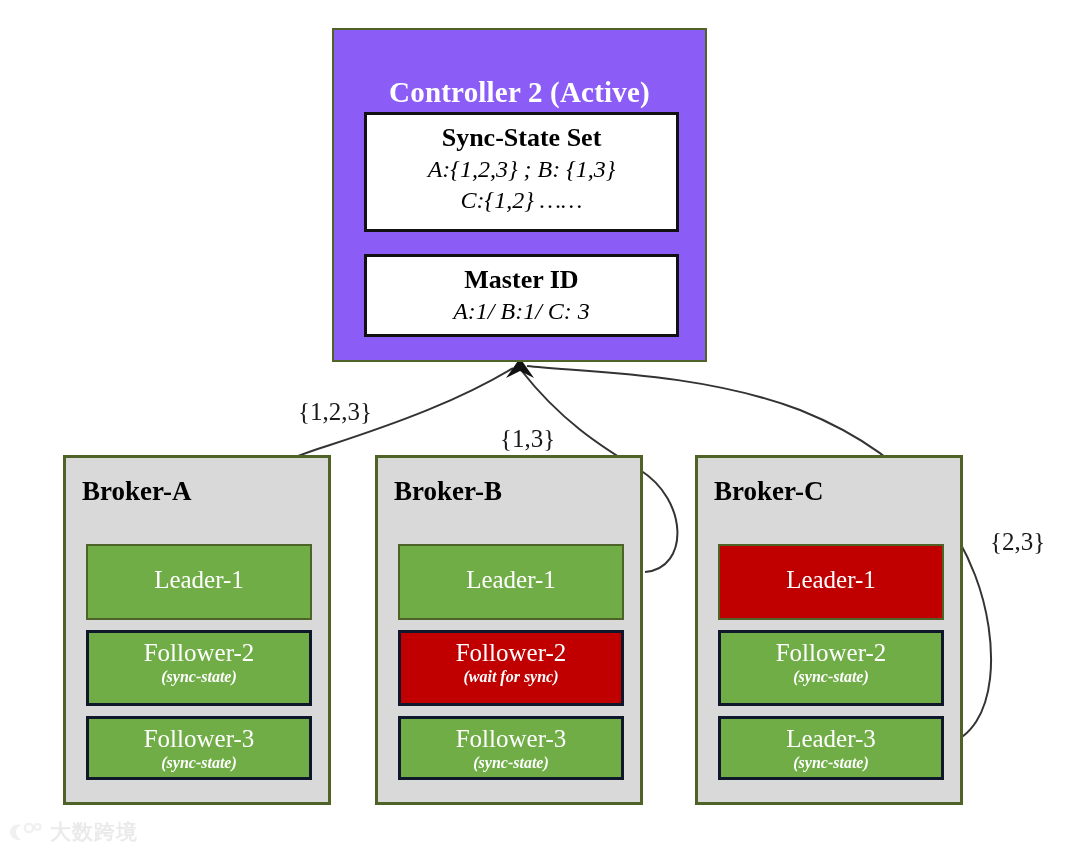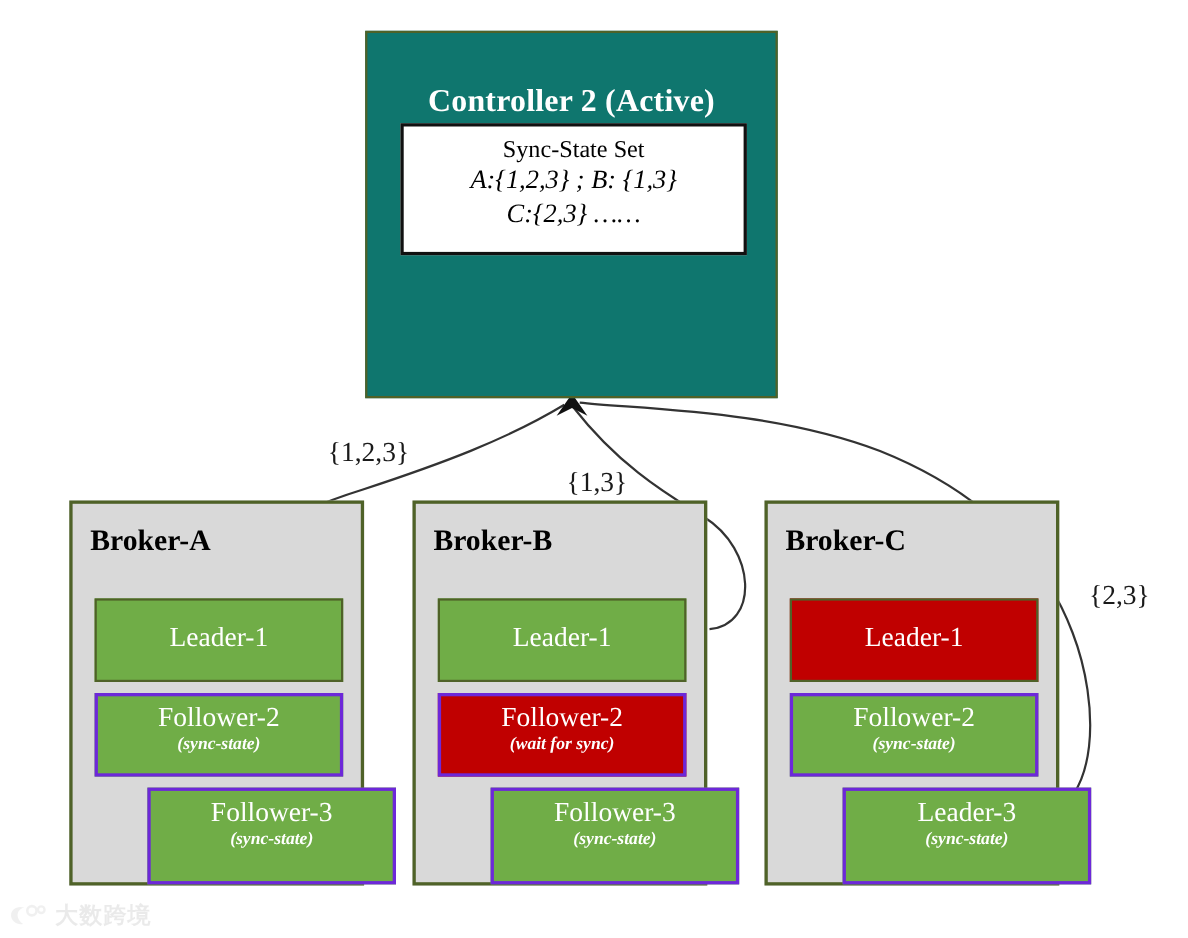--- a/index.html
+++ b/index.html
@@ -16,21 +16,21 @@
     font-family: "Liberation Serif", "DejaVu Serif", serif;
   }
 
   
   #controller {
     position: absolute;
     left: 332px;
     top: 28px;
     width: 375px;
     height: 334px;
-    background: #0f766e;
+    background: #8b5cf6;
     border: 2px solid #4F6228;
     box-sizing: border-box;
   }
   #controller-title {
     position: absolute;
     left: 0;
     top: 46px;
     width: 100%;
     text-align: center;
     color: #FFFFFF;
@@ -44,22 +44,22 @@
     width: 315px;
     background: #FFFFFF;
     border: 3px solid #111111;
     box-sizing: border-box;
     text-align: center;
     color: #000000;
   }
   #panel-sync { top: 82px;  height: 120px; }
   #panel-master { top: 224px; height: 83px; }
   .panel-title {
-    font-size: 22px;
-    font-weight: normal;
+    font-size: 26px;
+    font-weight: bold;
     margin-top: 8px;
     line-height: 1.15;
   }
   .panel-line {
     font-size: 24px;
     font-style: italic;
     line-height: 1.2;
     margin-top: 2px;
   }
 
@@ -91,26 +91,26 @@
   .node {
     position: absolute;
     left: 20px;
     width: 226px;
     box-sizing: border-box;
     text-align: center;
     color: #FFFFFF;
   }
   .node.slot1 { top: 86px;  height: 76px; }
   .node.slot2 { top: 172px; height: 76px; }
-  .node.slot3 { top: 258px; height: 88px; margin-left: 48px; }
+  .node.slot3 { top: 258px; height: 64px; }
 
   .node.green { background: #70AD47; }
   .node.red   { background: #C00000; }
   .node.thin  { border: 2px solid #4F6228; }
-  .node.thick { border: 3px solid #6d28d9; }
+  .node.thick { border: 3px solid #0f172a; }
 
   .node-label {
     font-size: 25px;
     font-weight: normal;
     line-height: 1.1;
   }
   .node.one-line .node-label { margin-top: 20px; }
   .node.two-line .node-label { margin-top: 6px; }
   .node-sub {
     font-size: 16px;
@@ -121,21 +121,21 @@
   }
 
   
   .edge-label {
     position: absolute;
     font-size: 25px;
     color: #1a1a1a;
     white-space: nowrap;
   }
   #label-a { left: 298px; top: 398px; }
-  #label-b { left: 515px; top: 425px; }
+  #label-b { left: 500px; top: 425px; }
   #label-c { left: 990px; top: 528px; }
   #label-report { left: 644px; top: 385px; font-size: 25px; }
 
   
   #edges {
     position: absolute;
     left: 0;
     top: 0;
     width: 1080px;
     height: 853px;
@@ -175,23 +175,27 @@
 
     <polygon points="520,358 506,378 520,371 534,378" fill="#111111"></polygon>
   </svg>
 
   <div id="controller">
     <div id="controller-title">Controller 2 (Active)</div>
 
     <div class="ctrl-panel" id="panel-sync">
       <div class="panel-title">Sync-State Set</div>
       <div class="panel-line">A:{1,2,3} ; B: {1,3}</div>
-      <div class="panel-line">C:{2,3} ……</div>
-    </div>
-
+      <div class="panel-line">C:{1,2} ……</div>
+    </div>
+
+    <div class="ctrl-panel" id="panel-master">
+      <div class="panel-title">Master ID</div>
+      <div class="panel-line">A:1/ B:1/ C: 3</div>
+    </div>
   </div>
 
   <div class="broker" id="broker-a">
     <div class="broker-title">Broker-A</div>
 
     <div class="node slot1 green thin one-line">
       <div class="node-label">Leader-1</div>
     </div>
     <div class="node slot2 green thick two-line">
       <div class="node-label">Follower-2</div>

